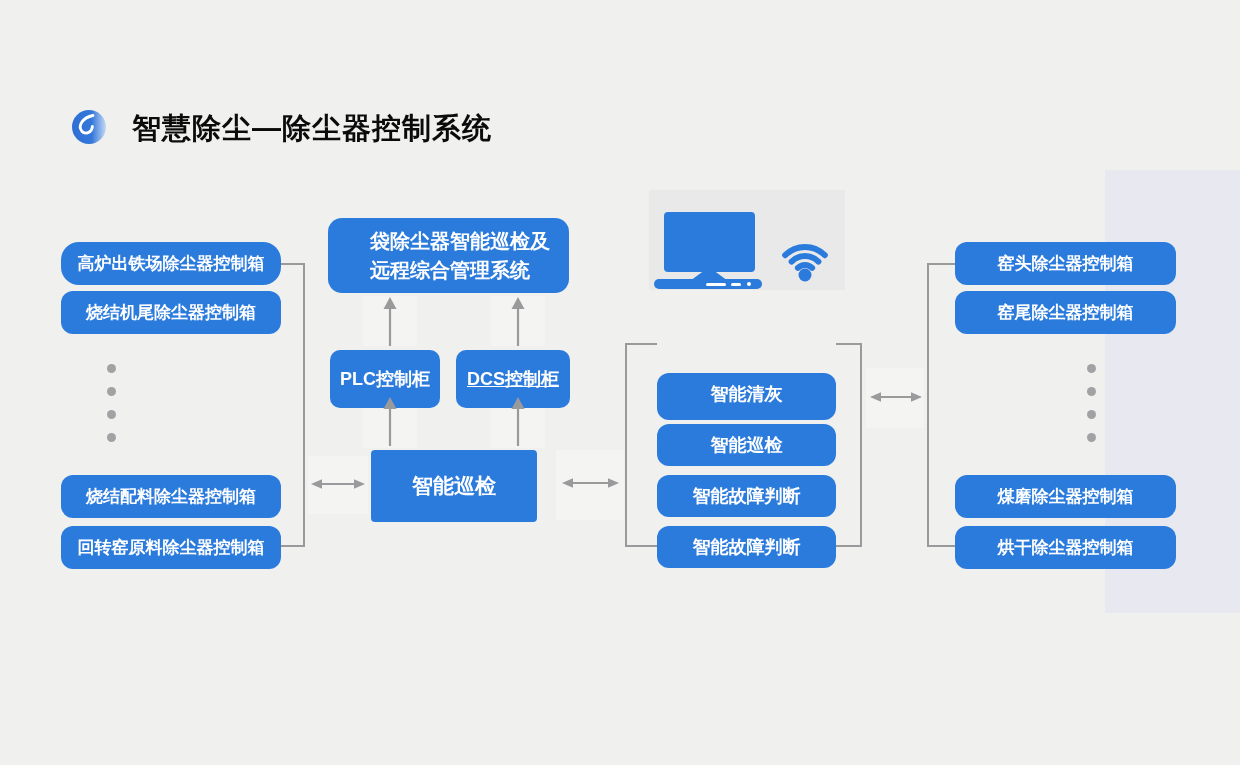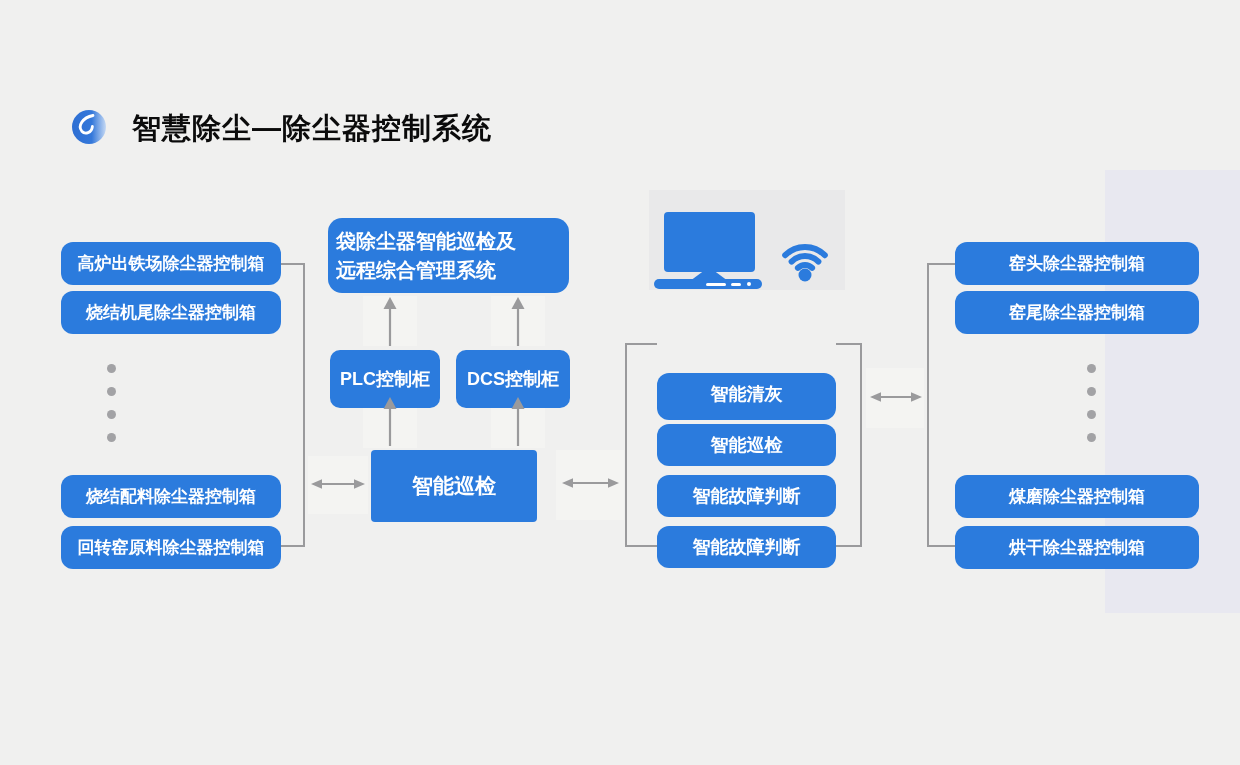--- a/index.html
+++ b/index.html
@@ -46,46 +46,46 @@
     background: #2b7bdd;
     color: #ffffff;
     display: flex;
     align-items: center;
     justify-content: center;
     text-align: center;
     font-weight: 600;
   }
 
   .side-node {
-    width: 244px; height: 43px;
+    width: 221px; height: 43px;
     border-radius: 12px;
     font-size: 17px;
   }
   .side-node.left { left: 61px; width: 220px; }
   .side-node.right { left: 955px; }
 
   .mgmt-node {
     left: 328px; top: 218px;
     width: 241px; height: 75px;
     border-radius: 14px;
     font-size: 20px;
     flex-direction: column;
     align-items: flex-start;
     justify-content: center;
-    padding-left: 8px;
+    padding-left: 42px;
     line-height: 1.42;
   }
 
   .ctrl-node {
     top: 350px; height: 58px;
     border-radius: 10px;
     font-size: 18px;
   }
   .ctrl-node.plc { left: 330px; width: 110px; }
-  .ctrl-node.dcs { left: 456px; width: 114px; }
+  .ctrl-node.dcs { left: 456px; width: 114px; text-decoration: underline; }
 
   .inspection-node {
     left: 371px; top: 450px;
     width: 166px; height: 72px;
     border-radius: 4px;
     font-size: 21px;
   }
 
   .func-node {
     left: 657px;
@@ -174,21 +174,21 @@
         <stop offset="0" stop-color="#2e6fd3"></stop>
         <stop offset="0.58" stop-color="#3478da"></stop>
         <stop offset="1" stop-color="#c5d9f4"></stop>
       </linearGradient>
     </defs>
     <circle cx="21" cy="21" r="17" fill="url(#lg)"></circle>
     <path d="M25 9.5 C14.5 11.5 9.5 20 13.8 25.2 C17 28.8 23.8 27 24.4 20.5" fill="none" stroke="#ffffff" stroke-width="2.8" stroke-linecap="round"></path>
   </svg>
   <h1 class="page-title">智慧除尘—除尘器控制系统</h1>
 
-  <div class="node side-node left" style="top:242px;">高炉出铁场除尘器控制箱</div>
+  <div class="node side-node left" style="top:242px;border-radius:18px;">高炉出铁场除尘器控制箱</div>
   <div class="node side-node left" style="top:291px;">烧结机尾除尘器控制箱</div>
   <div class="dots" style="left:107px; top:364px;">
     <span></span>
       <span></span>
       <span></span>
       <span></span>
   </div>
   <div class="node side-node left" style="top:475px;text-align:center;">烧结配料除尘器控制箱</div>
   <div class="node side-node left" style="top:526px;">回转窑原料除尘器控制箱</div>
 

